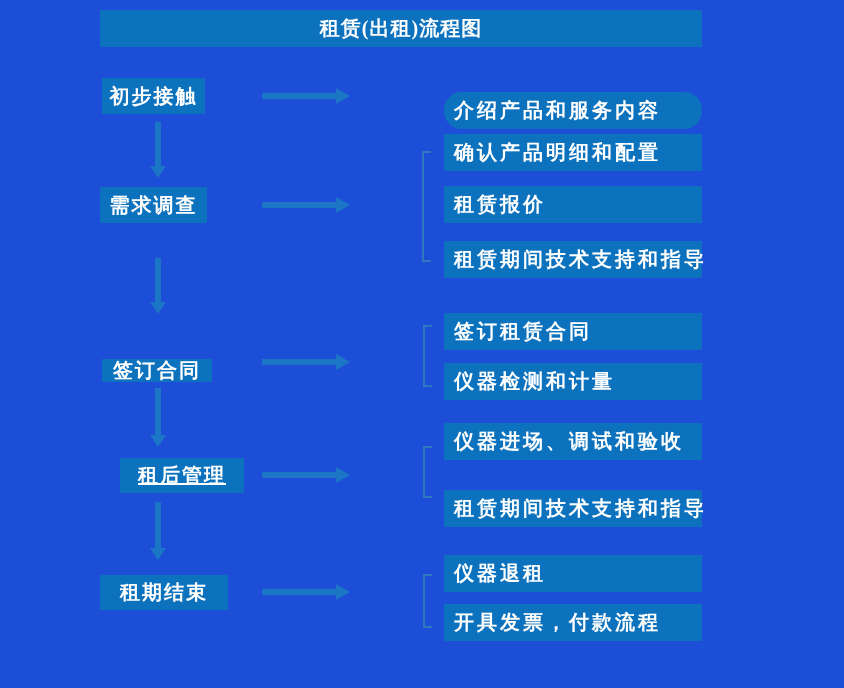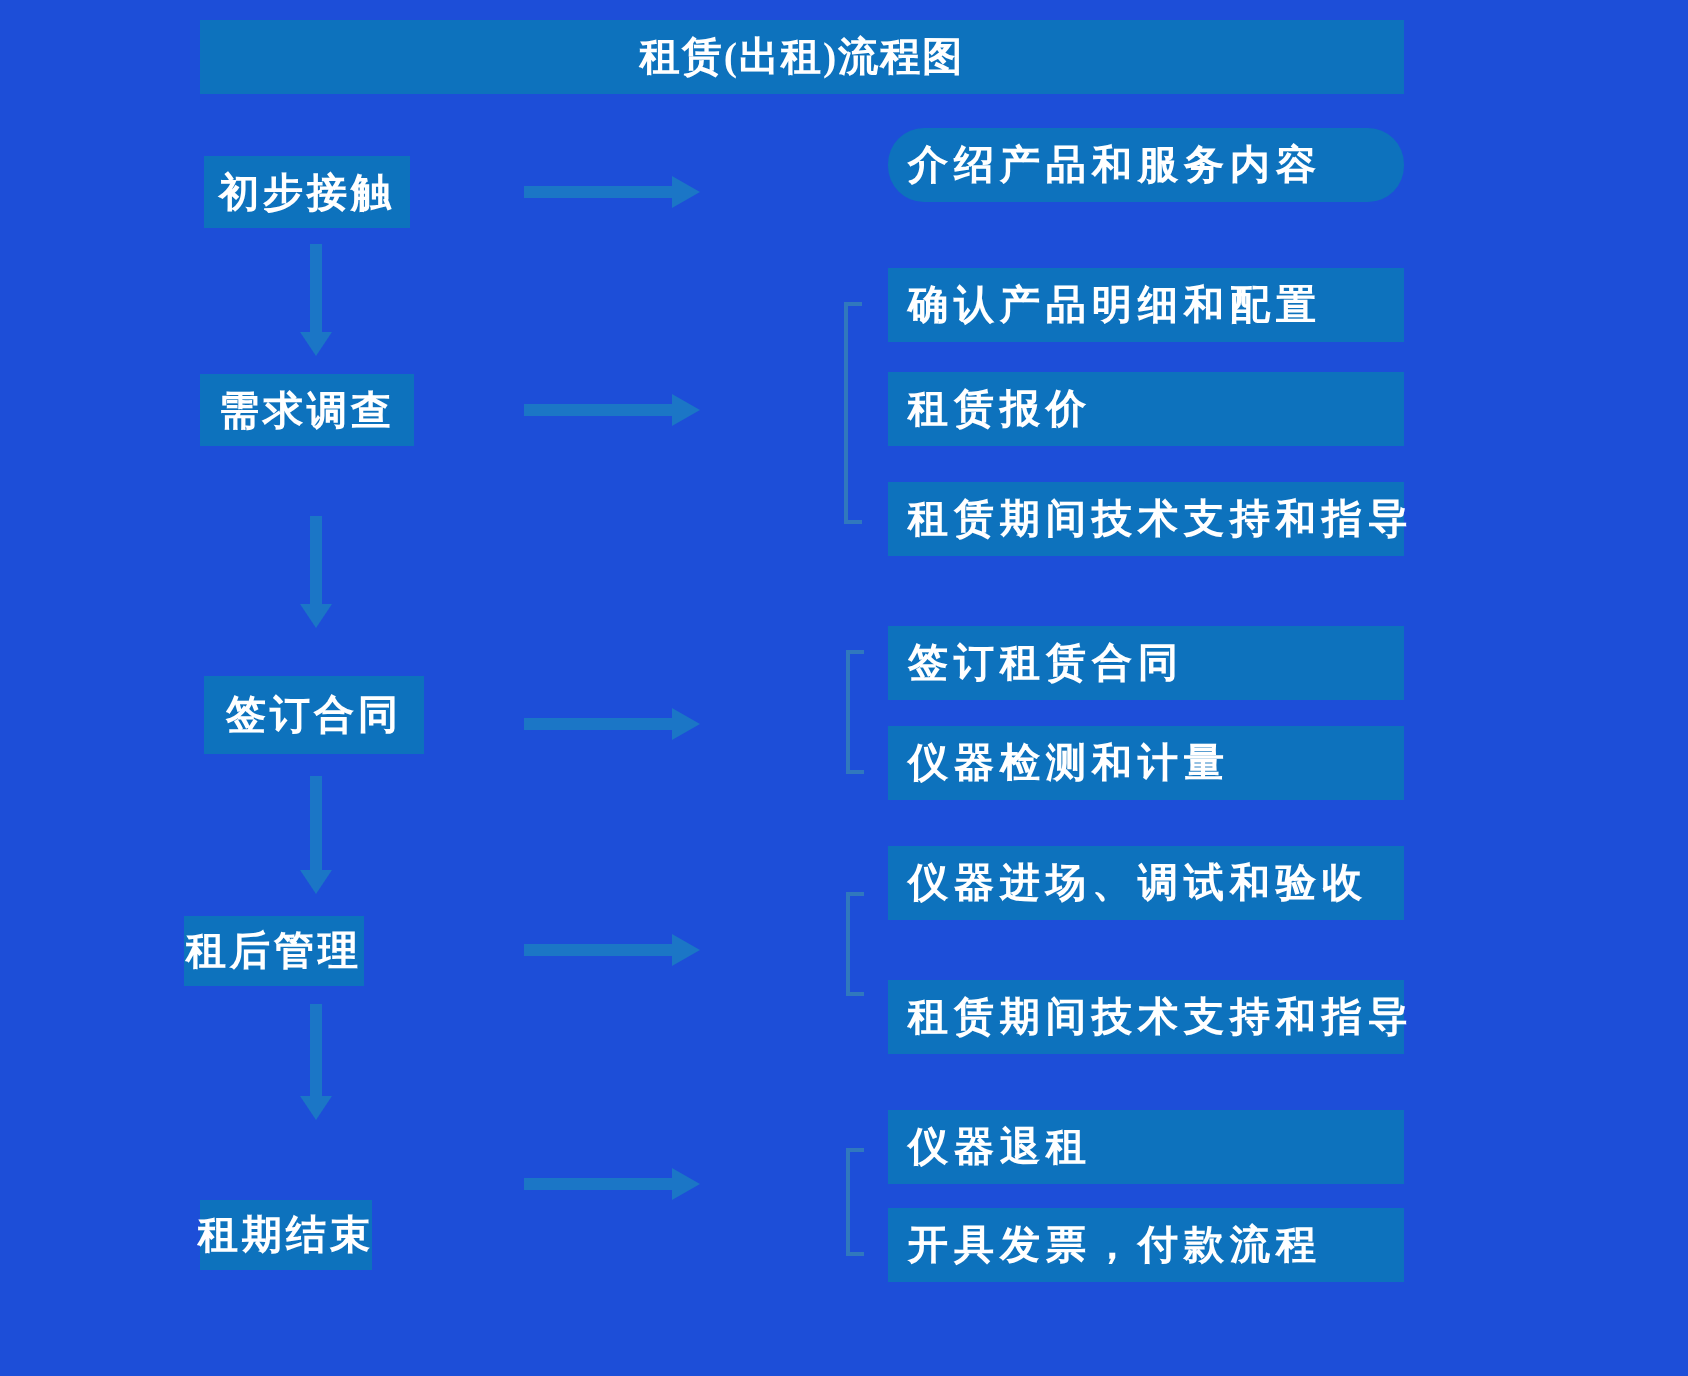--- a/index.html
+++ b/index.html
@@ -96,23 +96,23 @@
 </style>
 </head>
 <body>
 
 <div class="canvas">
 
   <div class="title-bar">租赁(出租)流程图</div>
 
   <div class="box left-box" style="left:102px; top:78px;  width:103px; height:36px;">初步接触</div>
   <div class="box left-box" style="left:100px; top:187px; width:107px; height:36px;">需求调查</div>
-  <div class="box left-box" style="left:102px; top:338px; width:110px; height:39px;">签订合同</div>
-  <div class="box left-box" style="left:92px; top:458px; width:90px; height:35px;">租后管理</div>
-  <div class="box left-box" style="left:100px; top:600px; width:86px; height:35px;">租期结束</div>
+  <div class="box left-box" style="left:102px; top:359px; width:110px; height:23px;">签订合同</div>
+  <div class="box left-box" style="left:120px; top:458px; width:124px; height:35px;text-decoration:underline;">租后管理</div>
+  <div class="box left-box" style="left:100px; top:575px; width:128px; height:35px;">租期结束</div>
 
   <div class="varrow" style="left:150px; top:122px; height:56px;">
     <div class="shaft"></div>
     <div class="head"></div>
   </div>
   <div class="varrow" style="left:150px; top:258px; height:56px;">
     <div class="shaft"></div>
     <div class="head"></div>
   </div>
   <div class="varrow" style="left:150px; top:388px; height:59px;">
@@ -143,21 +143,21 @@
   <div class="harrow" style="left:262px; top:584px;">
     <div class="shaft"></div>
     <div class="head"></div>
   </div>
 
   <div class="bracket" style="left:422px; top:151px; height:111px;"></div>
   <div class="bracket" style="left:423px; top:325px; height:62px;"></div>
   <div class="bracket" style="left:423px; top:446px; height:52px;"></div>
   <div class="bracket" style="left:423px; top:574px; height:54px;"></div>
 
-  <div class="box right-box" style="top:64px;border-radius:18px;">介绍产品和服务内容</div>
+  <div class="box right-box" style="top:92px;border-radius:18px;">介绍产品和服务内容</div>
 
   <div class="box right-box" style="top:134px;">确认产品明细和配置</div>
   <div class="box right-box" style="top:186px;">租赁报价</div>
   <div class="box right-box" style="top:241px;">租赁期间技术支持和指导</div>
 
   <div class="box right-box" style="top:313px;">签订租赁合同</div>
   <div class="box right-box" style="top:363px;">仪器检测和计量</div>
 
   <div class="box right-box" style="top:423px;">仪器进场、调试和验收</div>
   <div class="box right-box" style="top:490px;">租赁期间技术支持和指导</div>

